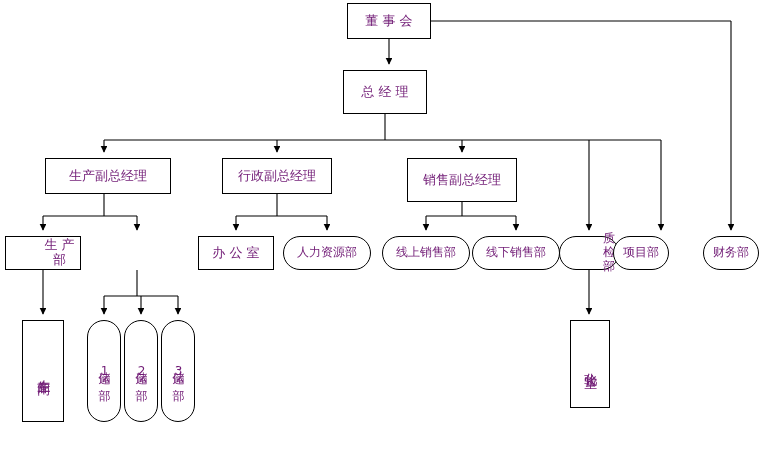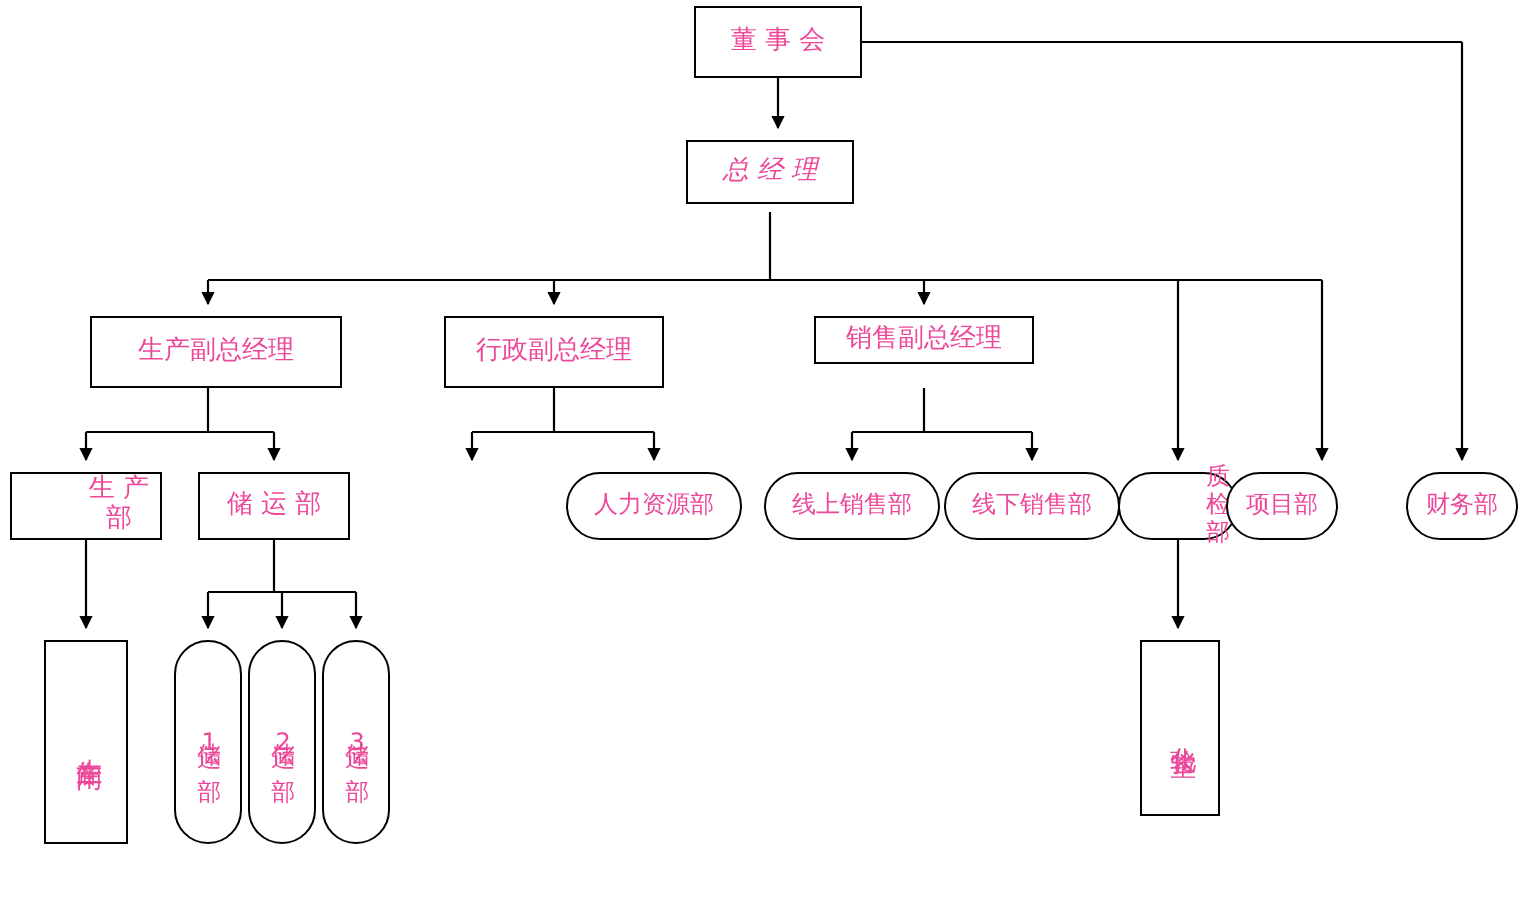--- a/index.html
+++ b/index.html
@@ -21,21 +21,21 @@
     top: 0;
     width: 764px;
     height: 458px;
     pointer-events: none;
   }
   .node {
     position: absolute;
     box-sizing: border-box;
     border: 1px solid #000000;
     background: #ffffff;
-    color: #ec4899;
+    color: #701a75;
     display: flex;
     align-items: center;
     justify-content: center;
     text-align: center;
     font-size: 13px;
     line-height: 1.15;
     letter-spacing: 0px;
     white-space: pre-line;
   }
   .node.vert {
@@ -98,28 +98,28 @@
       <line x1="104" y1="296" x2="178" y2="296"></line>
       <line x1="104" y1="296" x2="104" y2="314" marker-end="url(#arrow)"></line>
       <line x1="141" y1="296" x2="141" y2="314" marker-end="url(#arrow)"></line>
       <line x1="178" y1="296" x2="178" y2="314" marker-end="url(#arrow)"></line>
 
       <line x1="589" y1="270" x2="589" y2="314" marker-end="url(#arrow)"></line>
     </g>
   </svg>
 
   <div class="node" style="left:347px;top:3px;width:84px;height:36px;">董 事 会</div>
-  <div class="node" style="left:343px;top:70px;width:84px;height:32px;font-style:italic;">总 经 理</div>
+  <div class="node" style="left:343px;top:70px;width:84px;height:44px;">总 经 理</div>
 
   <div class="node" style="left:45px;top:158px;width:126px;height:36px;">生产副总经理</div>
   <div class="node" style="left:222px;top:158px;width:110px;height:36px;">行政副总经理</div>
-  <div class="node" style="left:407px;top:158px;width:110px;height:24px;">销售副总经理</div>
+  <div class="node" style="left:407px;top:158px;width:110px;height:44px;">销售副总经理</div>
 
   <div class="node" style="left:5px;top:236px;width:76px;height:34px;padding-left:33px;">生 产 部</div>
-  <div class="node" style="left:99px;top:236px;width:76px;height:34px;">储 运 部</div>
+  <div class="node" style="left:198px;top:236px;width:76px;height:34px;">办 公 室</div>
   <div class="node small" style="left:283px;top:236px;width:88px;height:34px;">人力资源部</div>
   <div class="node small" style="left:382px;top:236px;width:88px;height:34px;">线上销售部</div>
   <div class="node small" style="left:472px;top:236px;width:88px;height:34px;">线下销售部</div>
   <div class="node small" style="left:559px;top:236px;width:60px;height:34px;padding-left:40px;">质检部</div>
   <div class="node small" style="left:601px;top:236px;width:56px;height:34px;margin-left:12px;">项目部</div>
   <div class="node small" style="left:703px;top:236px;width:56px;height:34px;">财务部</div>
 
   <div class="node vert" style="left:22px;top:320px;width:42px;height:102px;">生产车间</div>
   <div class="node vert small" style="left:87px;top:320px;width:34px;height:102px;">储运1部</div>
   <div class="node vert small" style="left:124px;top:320px;width:34px;height:102px;">储运2部</div>

